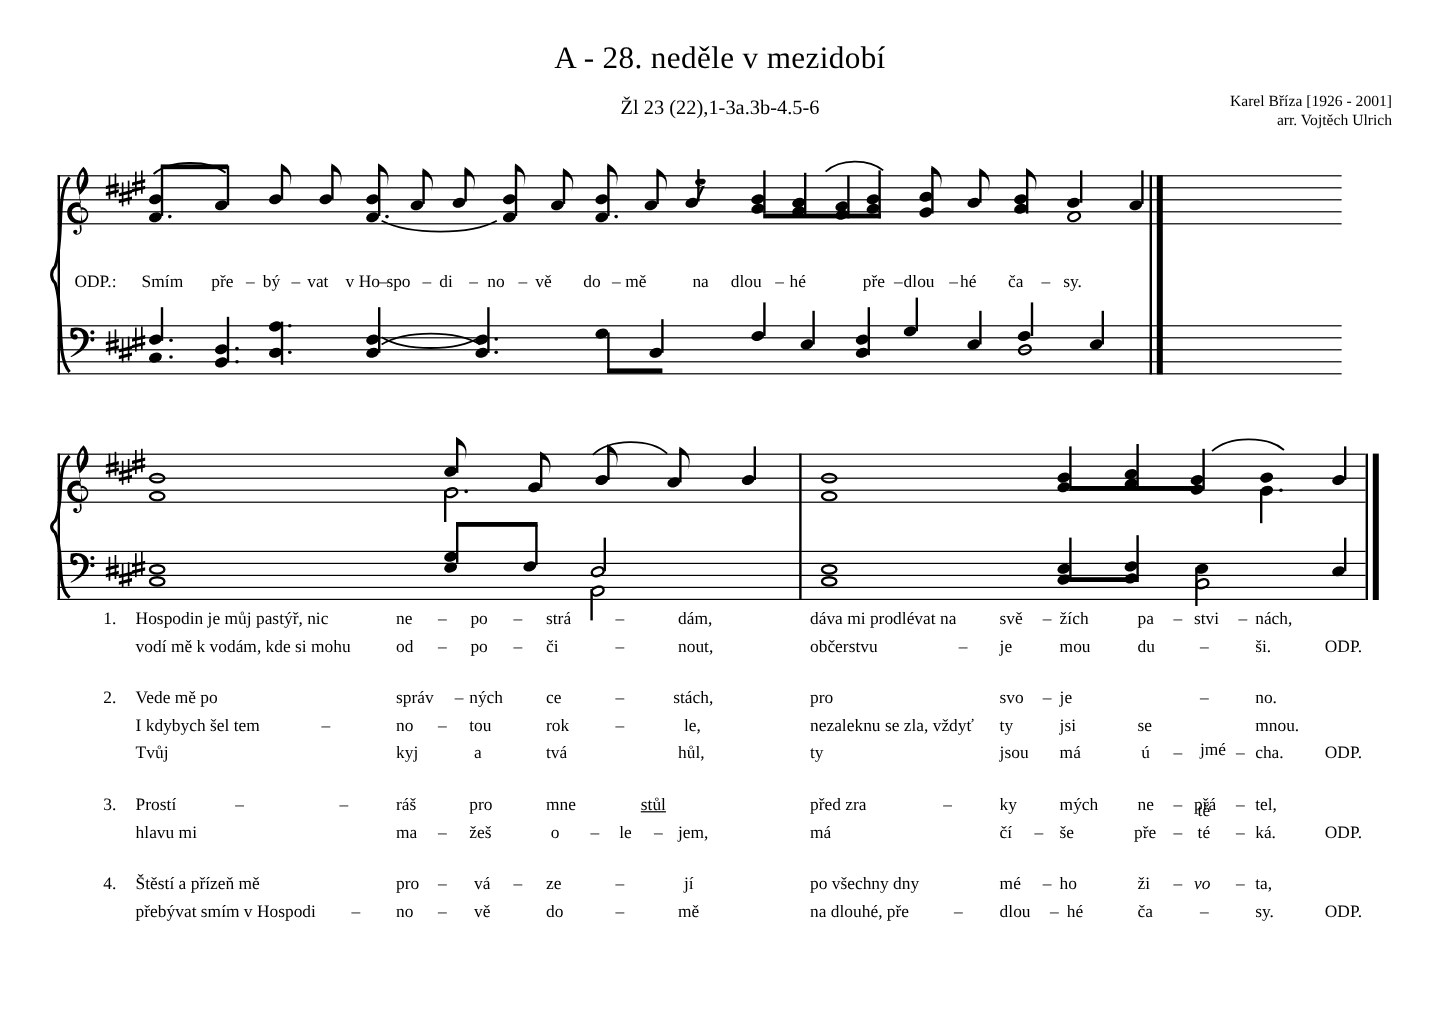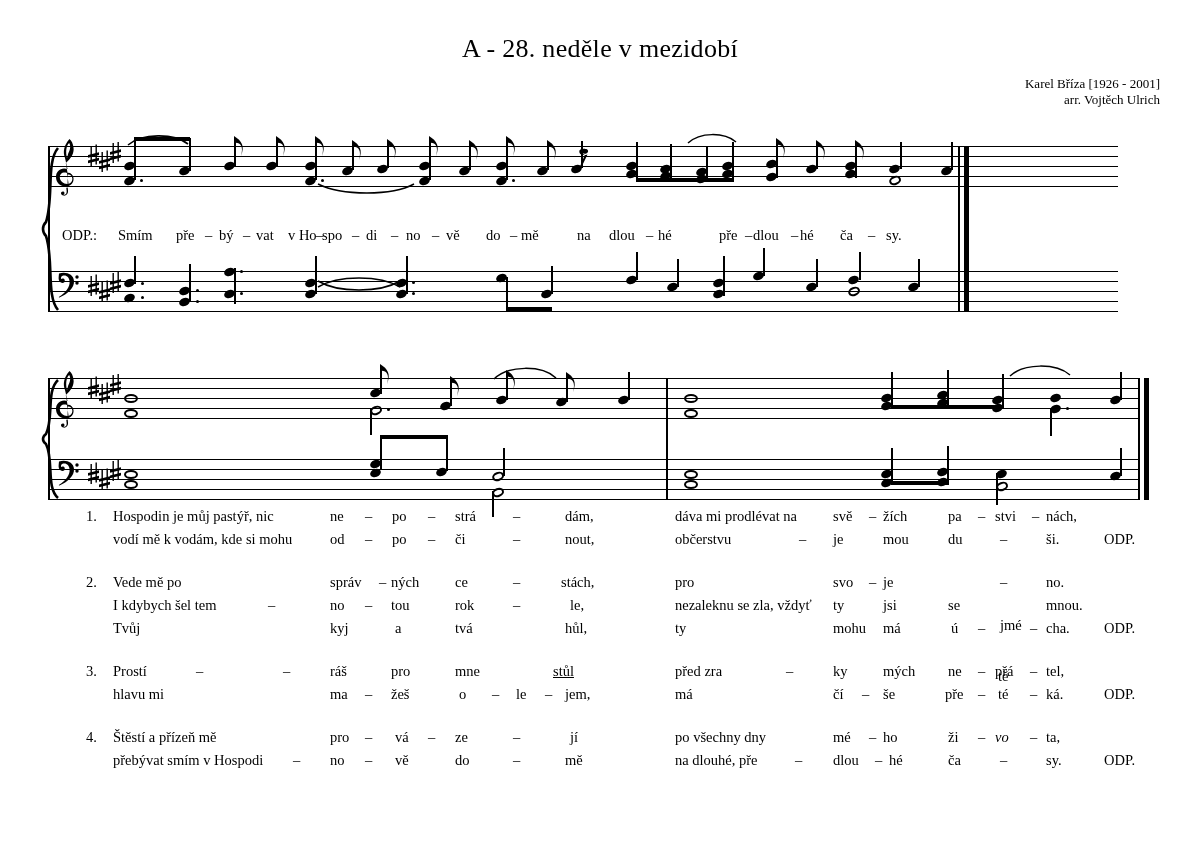--- a/index.html
+++ b/index.html
@@ -88,20 +88,21 @@
   .vrow{position:relative;height:23px;}
   .cell{position:absolute;font-size:14.5px;white-space:nowrap;}
   .num{position:absolute;left:86px;font-size:14.5px;}
 </style>
 </head>
 <body>
 
 <div class="sheet">
 
   <div class="title">A - 28. neděle v mezidobí</div>
+  <div class="subtitle">Žl 23 (22),1-3a.3b-4.5-6</div>
   <div class="credits">
     <div>Karel Bříza [1926 - 2001]</div>
     <div>arr. Vojtěch Ulrich</div>
   </div>
 
   <div class="system" style="left:48px;top:146px;width:1070px;height:166px;">
 
     <svg class="brace" style="left:-8px;top:0px;" width="22" height="166" viewBox="0 0 22 166">
       <path d="M18 2 C6 16, 14 52, 6 76 C2 80, 2 86, 6 90 C14 114, 6 150, 18 164" fill="none" stroke="#000" stroke-width="2.6"></path>
     </svg>
@@ -662,40 +663,40 @@
           <span class="cell" style="left: 948px;">se</span>
           <span class="cell" style="left: 1046px;">mnou.</span>
         </div>
         <div class="vrow">
           <span class="cell" style="left: 113px;">Tvůj</span>
           <span class="cell" style="left: 330px;">kyj</span>
           <span class="cell" style="left: 395px;">a</span>
           <span class="cell" style="left: 455px;">tvá</span>
           <span class="cell" style="left: 565px;">hůl,</span>
           <span class="cell" style="left: 675px;">ty</span>
-          <span class="cell" style="left: 833px;">mohu</span>
+          <span class="cell" style="left: 833px;">jsou</span>
           <span class="cell" style="left: 883px;">má</span>
           <span class="cell" style="left: 951px;">ú</span>
           <span class="cell" style="left: 978px;">–</span>
           <span class="cell" style="left: 998px; margin-top: 48px;">tě</span>
           <span class="cell" style="left: 1030px;">–</span>
           <span class="cell" style="left: 1046px;">cha.</span>
           <span class="cell" style="left: 1104px;">ODP.</span>
         </div>
       </div>
       <div class="verse">
         <div class="vrow">
           <span class="num">3.</span>
           <span class="cell" style="left: 113px;">Prostí</span>
           <span class="cell" style="left: 196px;">–</span>
           <span class="cell" style="left: 283px;">–</span>
           <span class="cell" style="left: 330px;">ráš</span>
           <span class="cell" style="left: 391px;">pro</span>
           <span class="cell" style="left: 455px;">mne</span>
-          <span class="cell" style="left: 553px; text-decoration: underline;">stůl</span>
+          <span class="cell" style="left: 534px; text-decoration: underline;">stůl</span>
           <span class="cell" style="left: 675px;">před zra</span>
           <span class="cell" style="left: 786px;">–</span>
           <span class="cell" style="left: 833px;">ky</span>
           <span class="cell" style="left: 883px;">mých</span>
           <span class="cell" style="left: 948px;">ne</span>
           <span class="cell" style="left: 978px;">–</span>
           <span class="cell" style="left: 995px; font-family: Liberation Serif, serif;">přá</span>
           <span class="cell" style="left: 1030px;">–</span>
           <span class="cell" style="left: 1046px;">tel,</span>
         </div>

